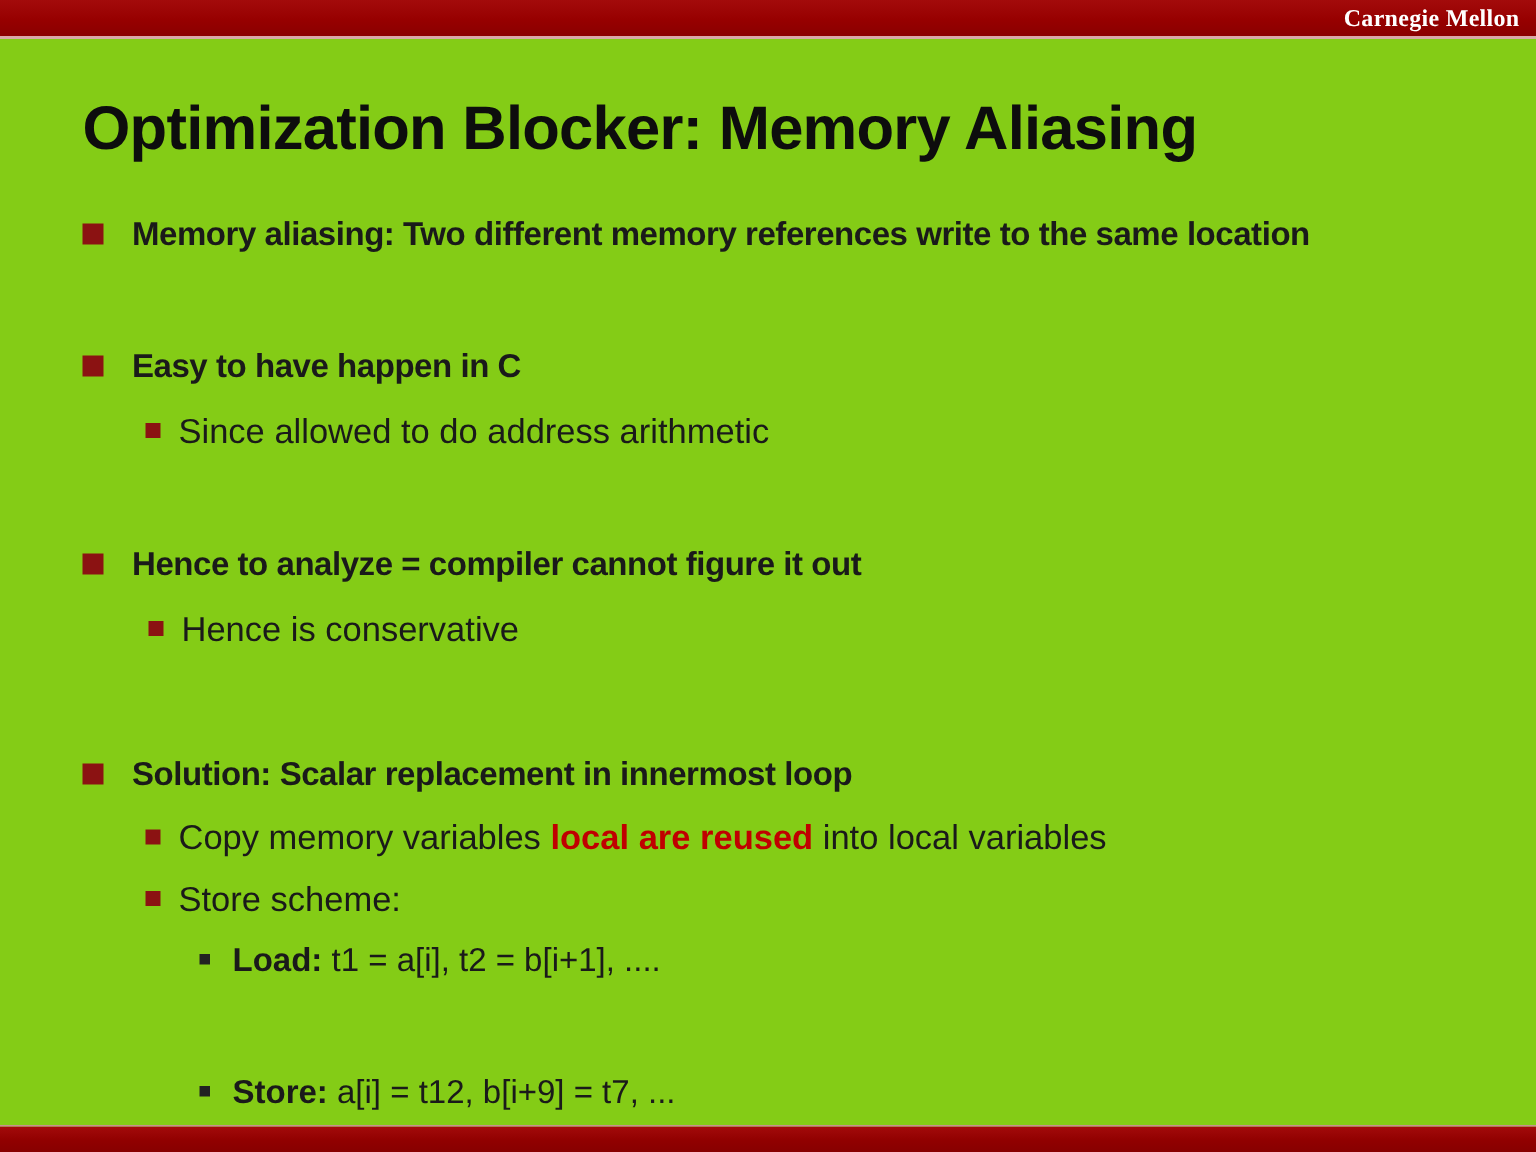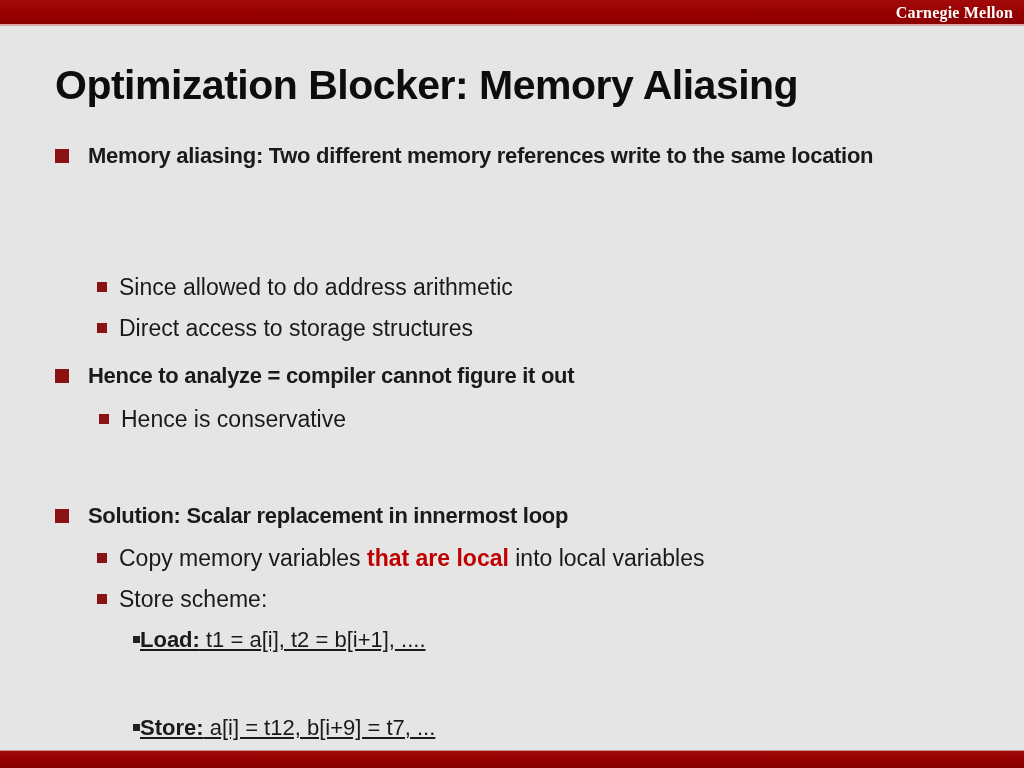--- a/index.html
+++ b/index.html
@@ -2,21 +2,21 @@
 <html><head>
 <meta charset="utf-8">
 <style>
   * { margin: 0; padding: 0; box-sizing: border-box; }
   html, body { width: 1024px; height: 768px; overflow: hidden; }
   body {
     font-family: "Liberation Sans", sans-serif;
     background: #ffffff;
     position: relative;
   }
-  .slide { position: absolute; inset: 0; background: #e5e5e5; }
+  .slide { position: absolute; inset: 0; background: #84cc16; }
 
   
   .topbar {
     position: absolute; top: 0; left: 0; width: 1024px; height: 26px;
     background: linear-gradient(180deg, #a30b0b 0%, #970000 55%, #8a0000 100%);
     border-bottom: 2px solid #d9a7a7;
   }
   .brand {
     position: absolute; right: 11px; top: 0; line-height: 25px;
     font-family: "Liberation Serif", serif;
@@ -46,70 +46,70 @@
   .l1 .wrap { width: 795px; }
 
   
   .l2 { left: 97px; font-size: 23px; font-weight: normal; color: #1a1a1a; line-height: 30px; }
   .l2 .sq { width: 10px; height: 10px; background: #8b1212; margin-top: 10px; flex: none; }
   .l2 .txt { margin-left: 12px; white-space: nowrap; text-align: center; }
 
   
   .l3 { left: 133px; font-size: 22px; color: #1a1a1a; line-height: 28px; }
   .l3 .sq { width: 7px; height: 7px; background: #222222; margin-top: 10px; flex: none; }
-  .l3 .txt { white-space: nowrap; text-decoration: underline; }
+  .l3 .txt { margin-left: 15px; white-space: nowrap; }
   .l3 .txt b { font-weight: bold; }
 
   .hl { color: #c00000; font-weight: bold; }
 </style>
 </head>
 <body>
 
 <div class="slide">
 
   <header class="topbar">
     <span class="brand">Carnegie Mellon</span>
   </header>
 
   <h1 class="title">Optimization Blocker: Memory Aliasing</h1>
 
   <div class="row l1" style="top:136px">
     <span class="sq"></span>
     <span class="txt wrap">Memory aliasing: Two different memory references write to the same location</span>
   </div>
 
+  <div class="row l1" style="top:224px">
+    <span class="sq"></span>
+    <span class="txt">Easy to have happen in C</span>
+  </div>
 
   <div class="row l2" style="top:272px">
     <span class="sq"></span>
     <span class="txt">Since allowed to do address arithmetic</span>
   </div>
 
-  <div class="row l2" style="top:313px">
-    <span class="sq"></span>
-    <span class="txt">Direct access to storage structures</span>
-  </div>
 
   <div class="row l1" style="top:356px">
     <span class="sq"></span>
     <span class="txt">Hence to analyze = compiler cannot figure it out</span>
   </div>
 
   <div class="row l2" style="top:404px; left:99px">
     <span class="sq"></span>
     <span class="txt" style="">Hence is conservative</span>
   </div>
 
   <div class="row l1" style="top:496px">
     <span class="sq"></span>
     <span class="txt">Solution: Scalar replacement in innermost loop</span>
   </div>
 
   <div class="row l2" style="top:543px">
     <span class="sq"></span>
-    <span class="txt"><span>Copy memory variables </span><span class="hl">that are local</span><span> into local variables</span></span>
+    <span class="txt"><span>Copy memory variables </span><span class="hl">local are reused</span><span> into local variables</span></span>
   </div>
 
   <div class="row l2" style="top:584px">
     <span class="sq"></span>
     <span class="txt">Store scheme:</span>
   </div>
 
   <div class="row l3" style="top:626px">
     <span class="sq"></span>
     <span class="txt"><b>Load:</b><span> t1 = a[i], t2 = b[i+1], ....</span></span>

